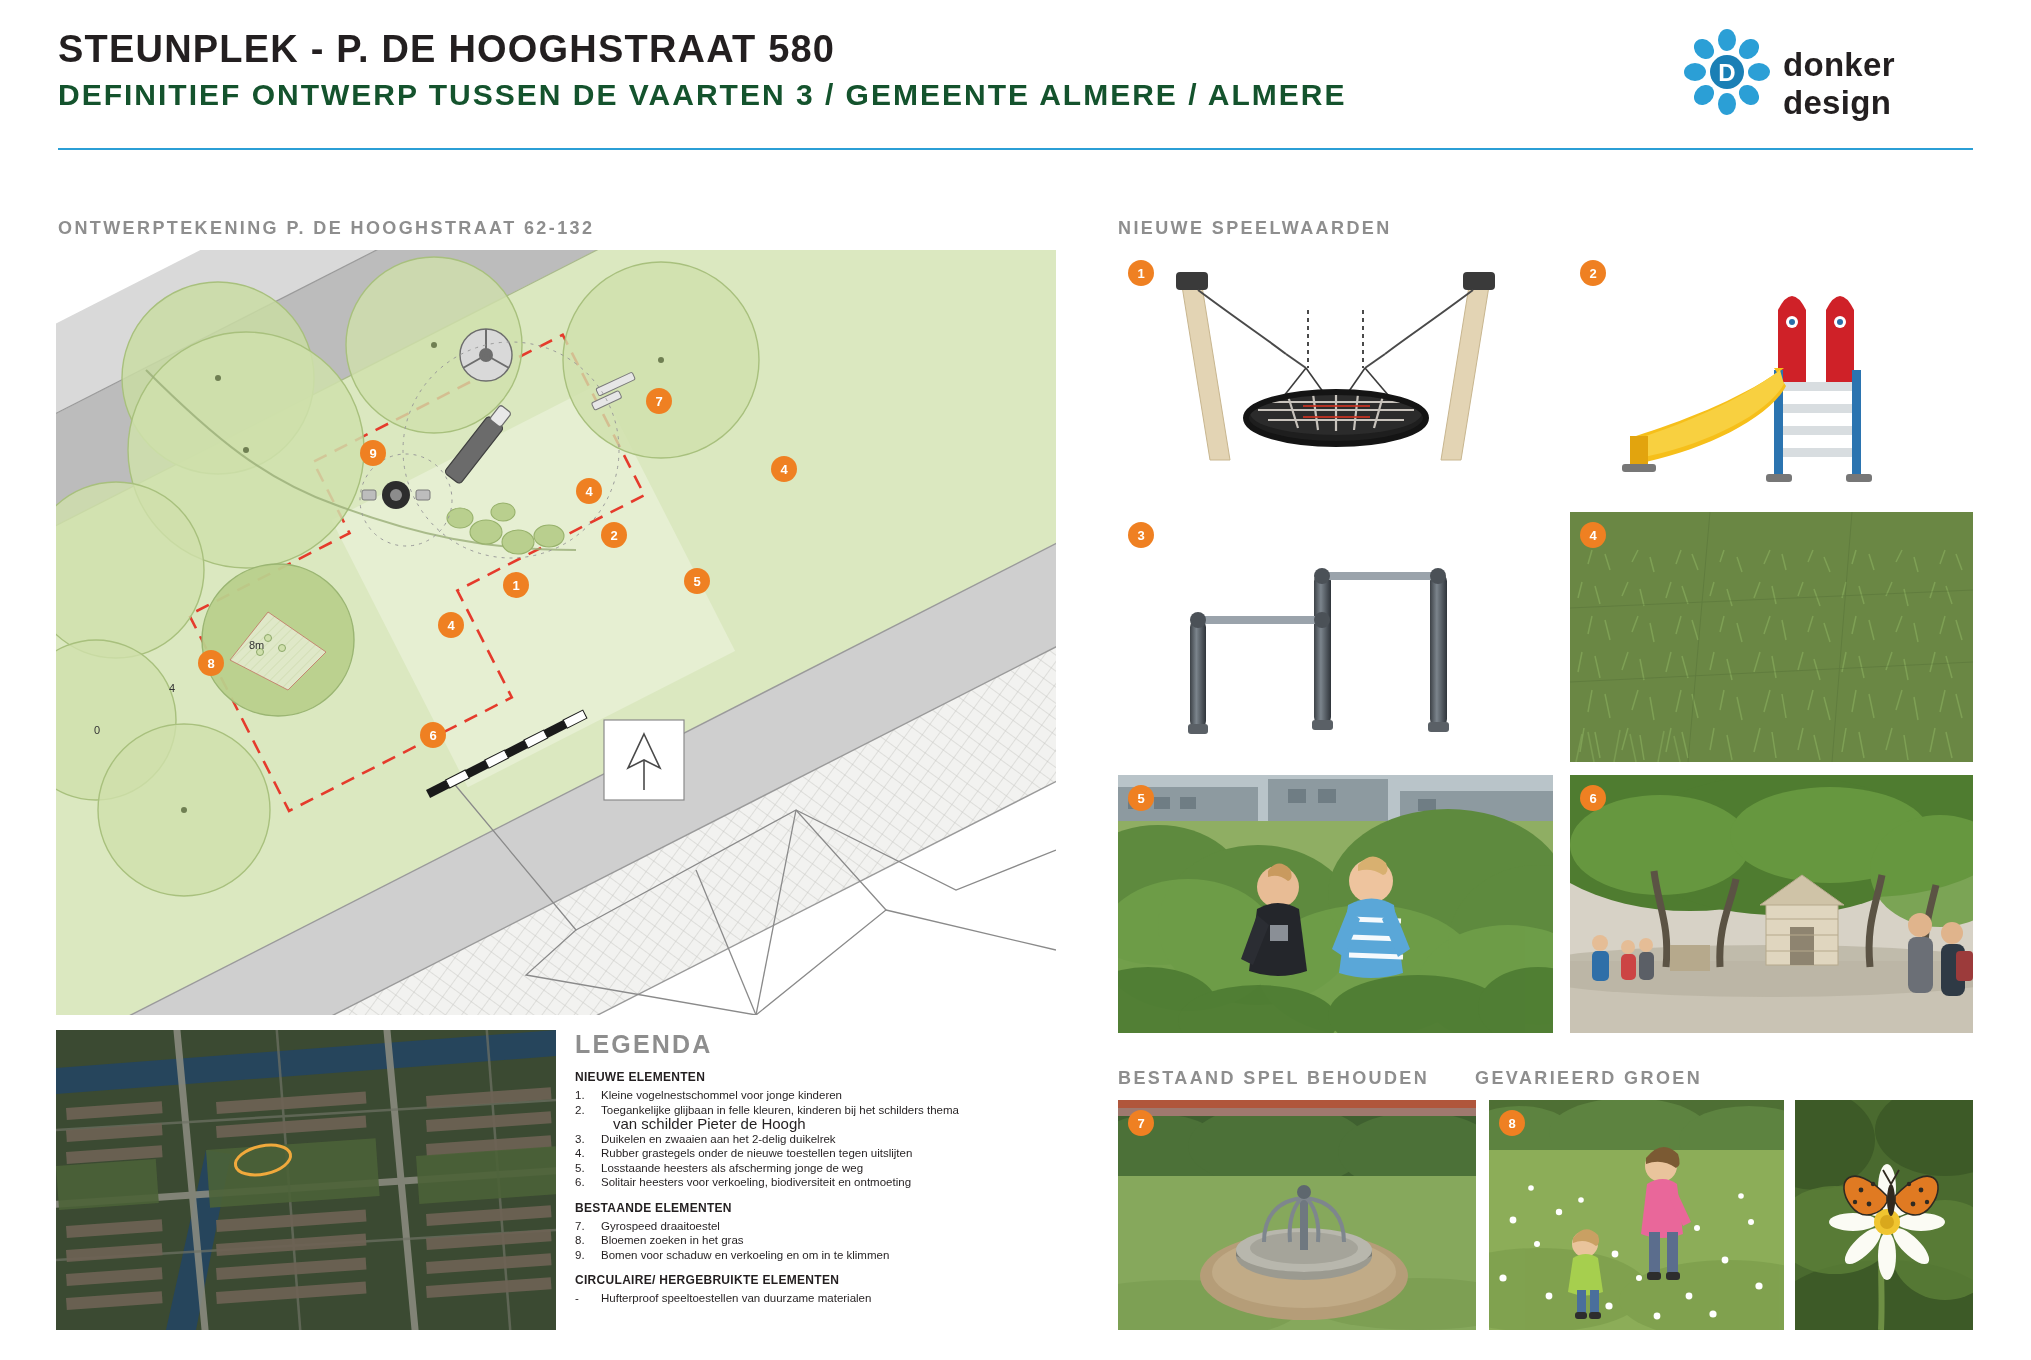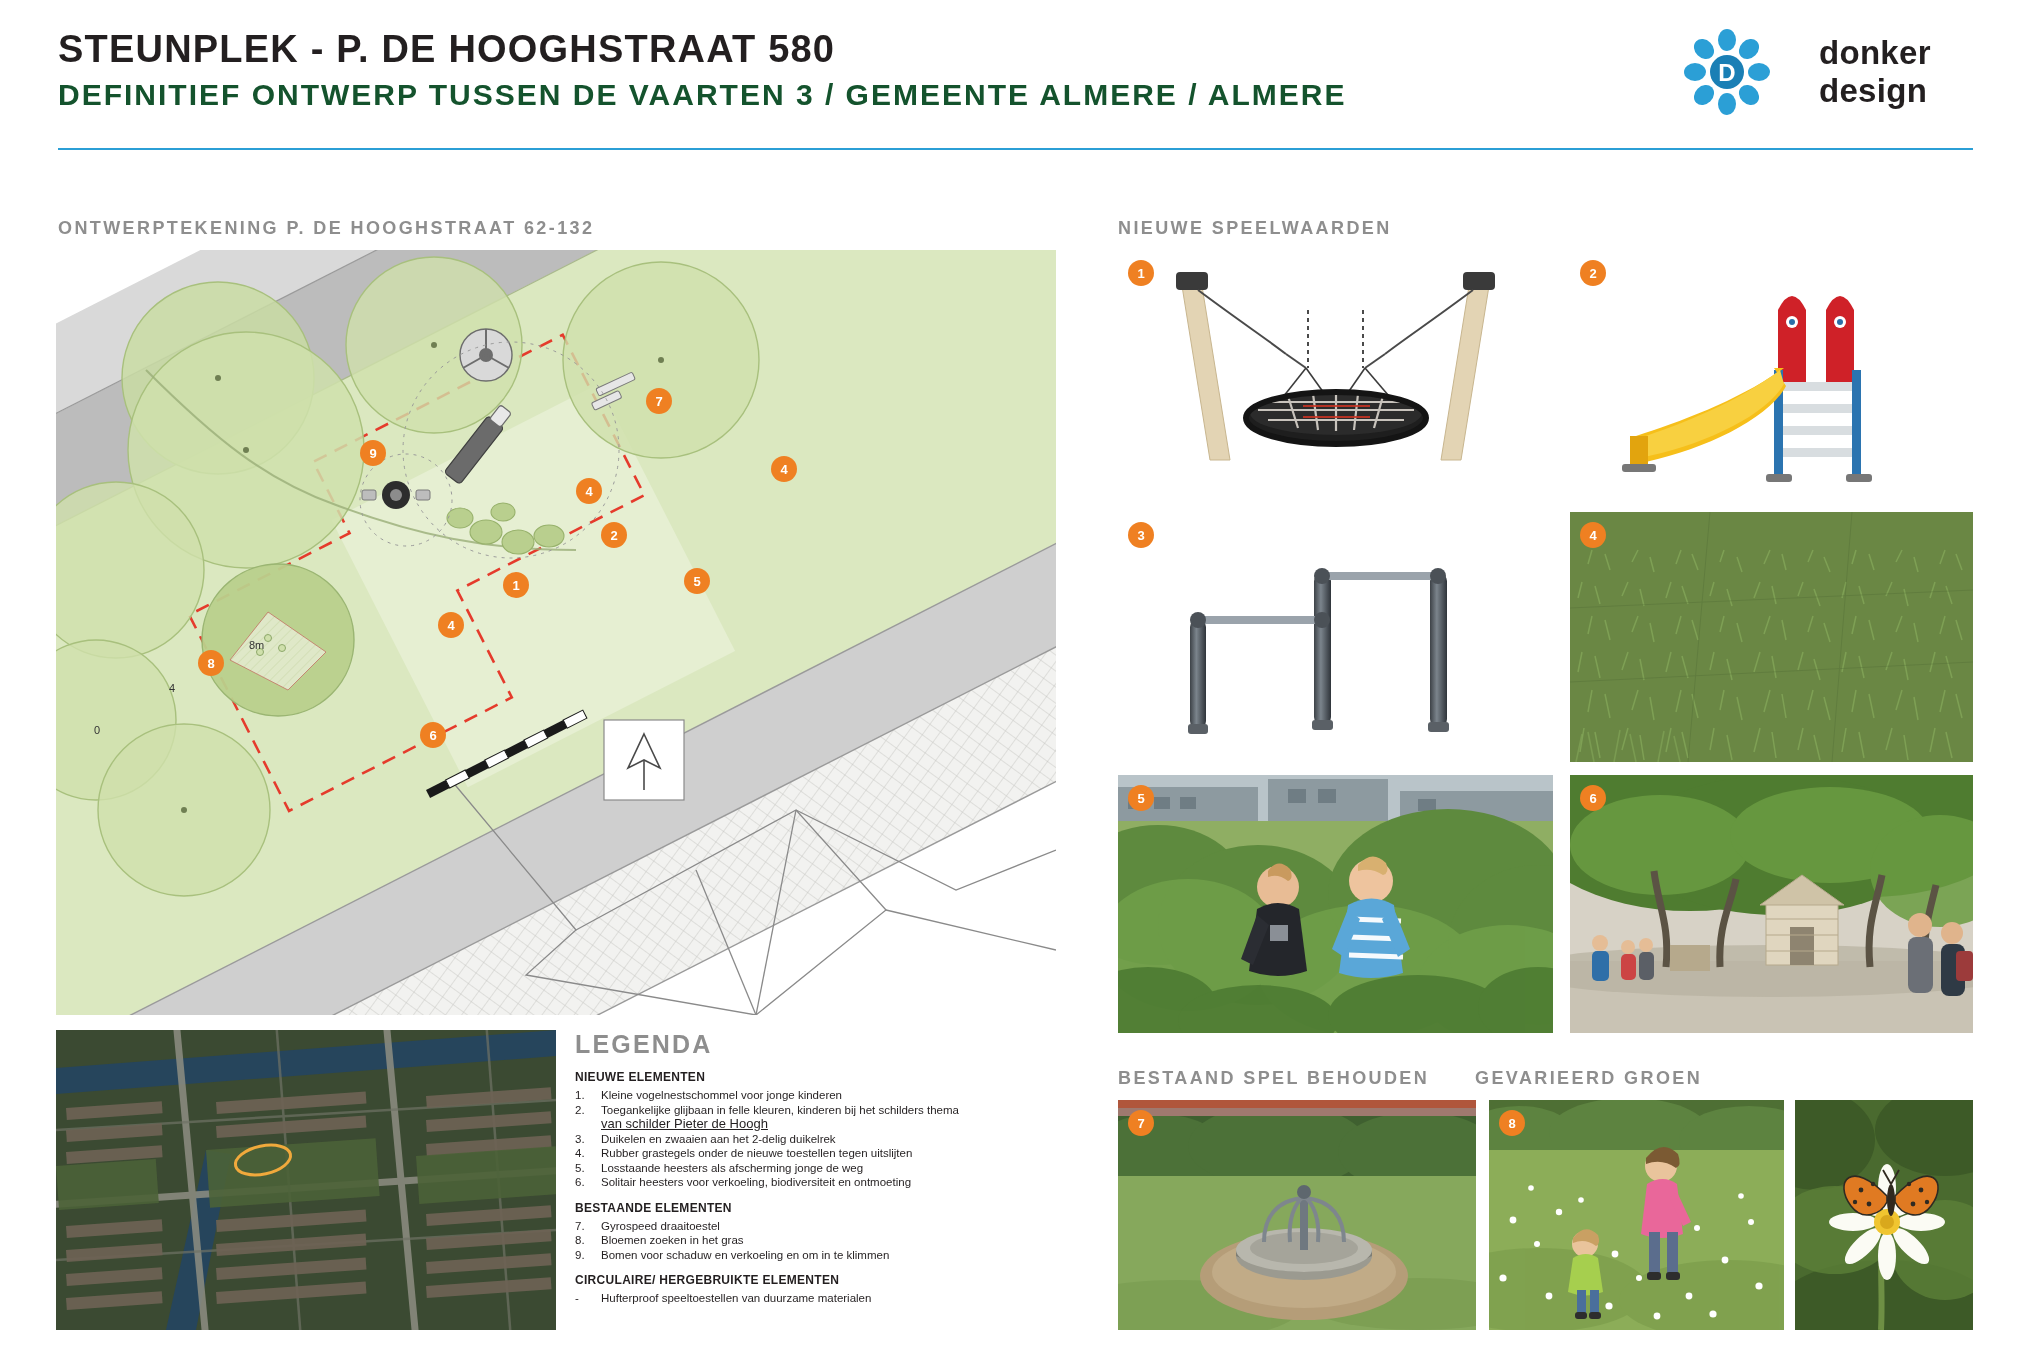--- a/index.html
+++ b/index.html
@@ -26,21 +26,21 @@
     white-space:nowrap;
   }
   #header-rule {
     position:absolute; left:58px; top:148px; width:1915px; height:2px;
     background:#2b9fd6;
   }
 
   
   #logo { position:absolute; right:58px; top:22px; width:290px; height:92px; }
   #logo-mark { position:absolute; left:0; top:6px; width:88px; height:88px; }
-  #logo-text { position:absolute; left:100px; top:12px;margin-left:36px; }
+  #logo-text { position:absolute; left:100px; top:24px; }
   .logo-line { font-size:33px; font-weight:bold; color:#231f20; line-height:38px; letter-spacing:0.3px;}
 
   
   .sec-title {
     position:absolute; font-size:18px; font-weight:bold; letter-spacing:2.4px; color:#8e8e8e;
     white-space:nowrap;
   }
   #t-plan   { left:58px;  top:218px;text-align:center; }
   #t-nieuw  { left:1118px; top:218px; }
   #t-best   { left:1118px; top:1068px; }
@@ -67,21 +67,21 @@
     overflow:hidden; background:#2b3a2b;
   }
 
   
   #legend { position:absolute; left:575px; top:1030px; width:500px; height:300px; }
   #legend-title { font-size:25px; font-weight:bold; letter-spacing:2.2px; color:#8e8e8e; margin-bottom:10px;}
   .leg-head { font-size:12px; font-weight:bold; color:#231f20; letter-spacing:0.3px; margin-top:11px; margin-bottom:4px;}
   .leg-row { display:flex; font-size:11.5px; line-height:14.5px; color:#231f20; }
   .leg-num { width:26px; flex:0 0 26px; }
   .leg-txt { flex:1; }
-  .leg-cont { margin-left:26px; font-size:13px; line-height:14.5px;text-decoration:underline;}
+  .leg-cont { margin-left:38px; font-size:15px; line-height:14.5px;}
 
   
   .photo { position:absolute; overflow:hidden; background:#e9e9e9; }
   .photo .bullet { left:10px; top:10px; z-index:5; }
 
   #p1 { left:1118px; top:250px; width:435px; height:250px; background:#ffffff; }
   #p2 { left:1570px; top:250px; width:403px; height:250px; background:#ffffff; }
   #p3 { left:1118px; top:512px; width:435px; height:250px; background:#ffffff; }
   #p4 { left:1570px; top:512px; width:403px; height:250px; }
   #p5 { left:1118px; top:775px; width:435px; height:258px; }

